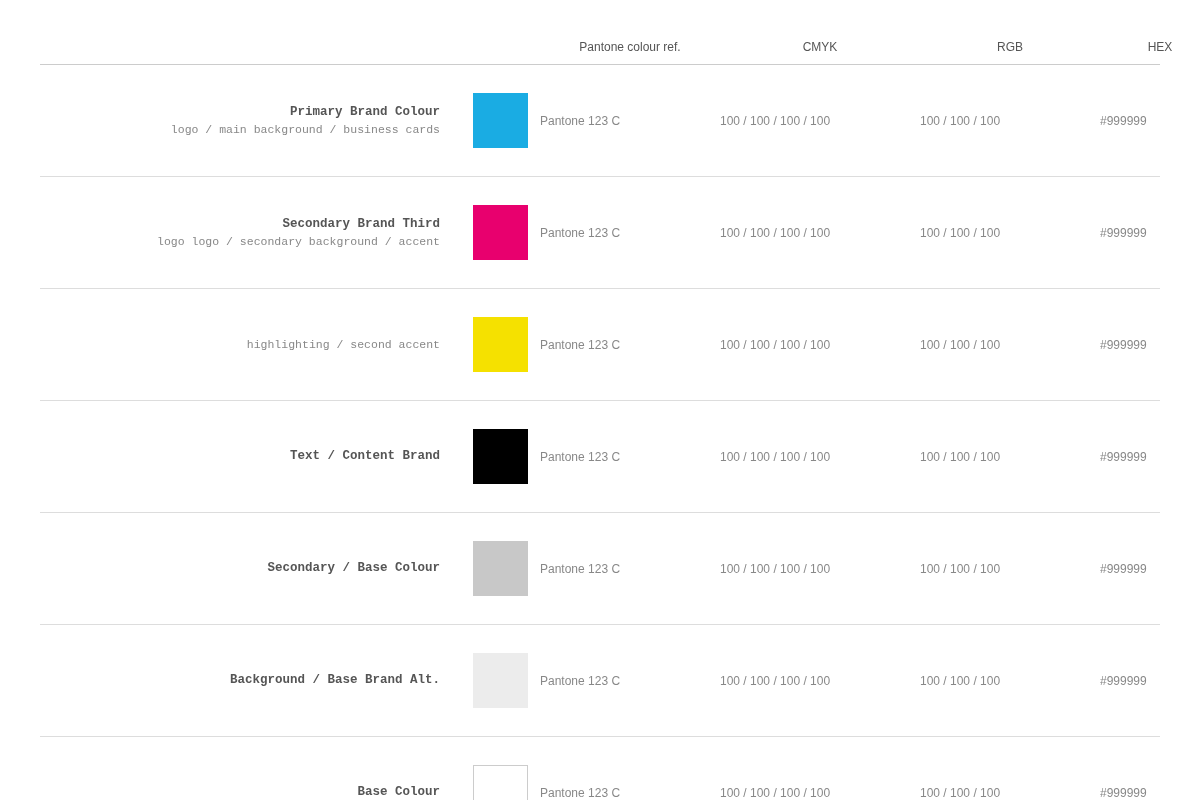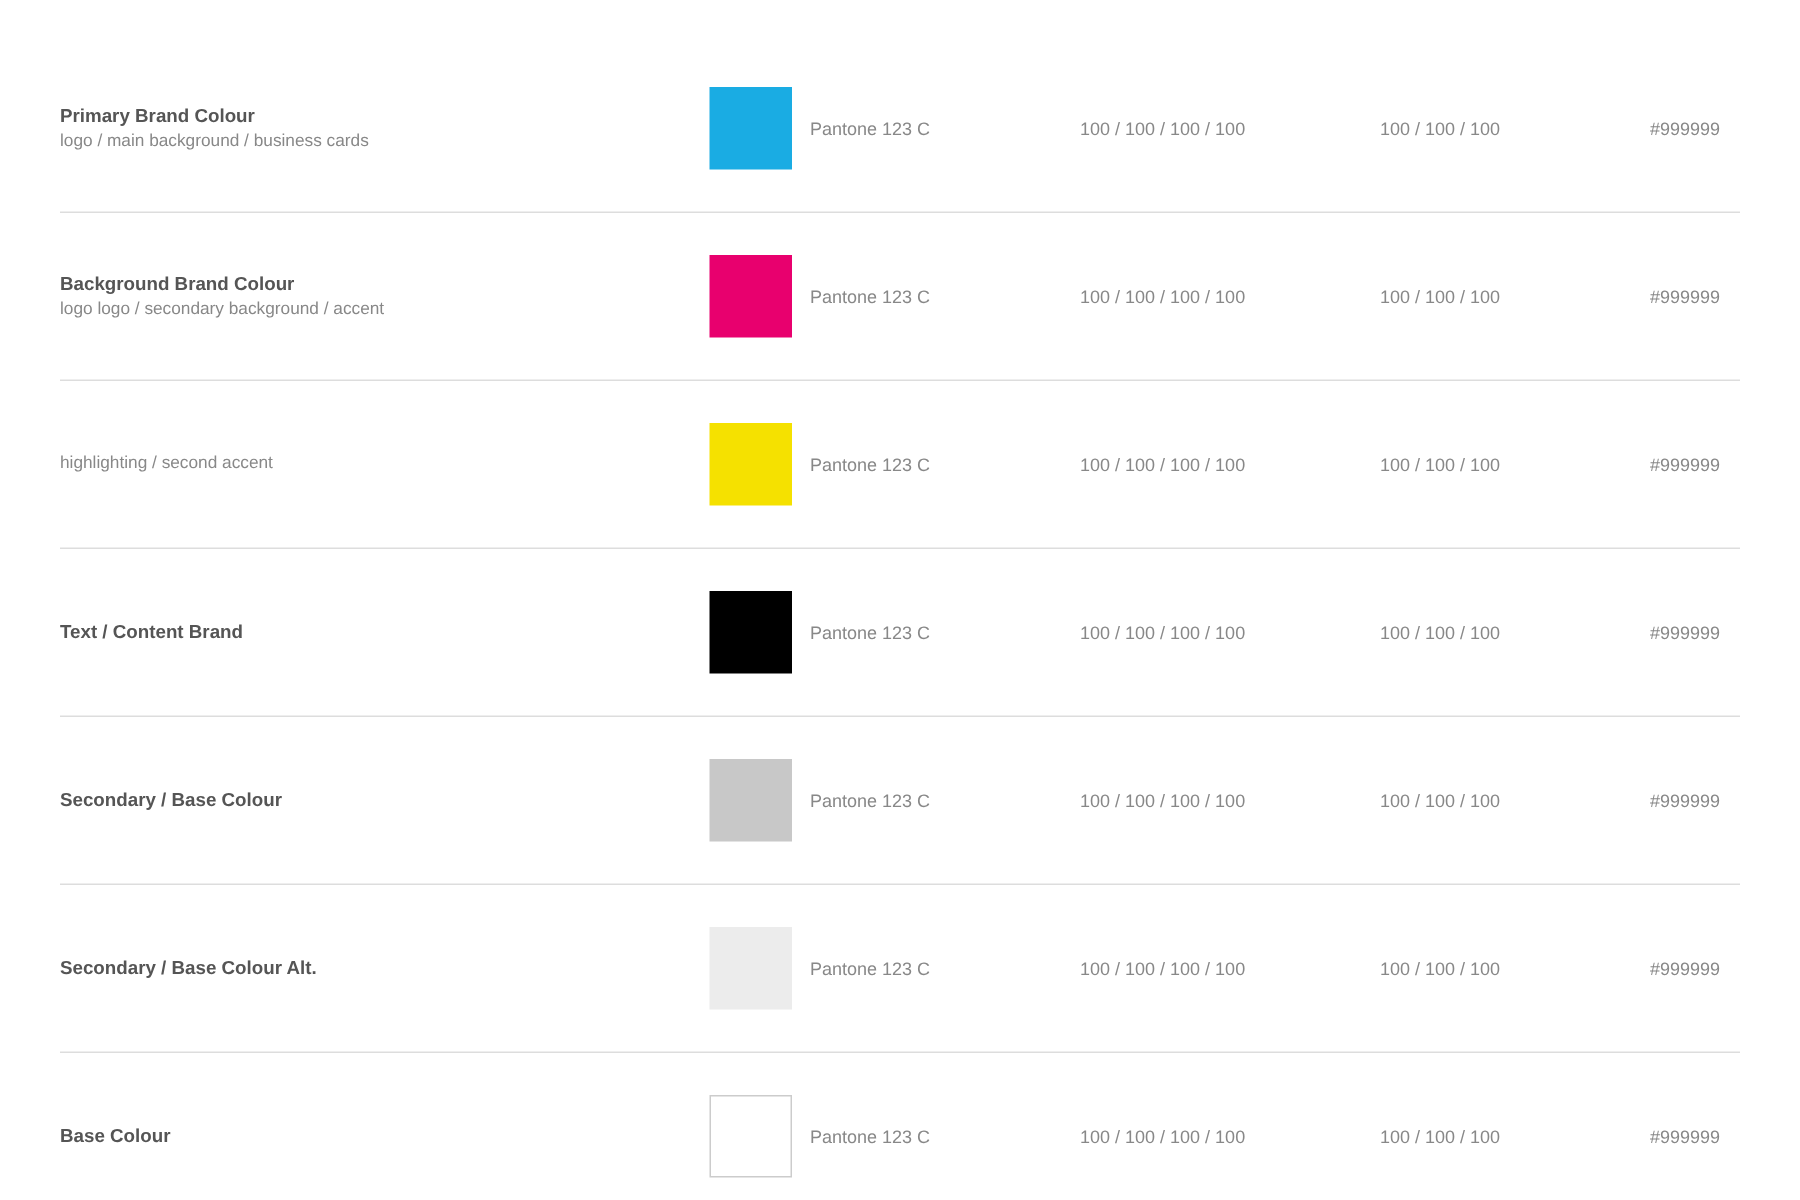--- a/index.html
+++ b/index.html
@@ -43,24 +43,26 @@
 
     .data-row {
       display: grid;
       grid-template-columns: 420px 80px 180px 200px 180px 120px;
       align-items: center;
       padding: 28px 0;
       border-bottom: 1px solid #ddd;
     }
 
     .label-cell {
+      text-align: right;
       padding-right: 20px;
       line-height: 1.5;
       color: #555;
       font-size: 12.5px;
+      font-family: Liberation Mono, monospace;
     }
 
     .label-main {
       font-weight: bold;
       display: block;
     }
 
     .label-sub {
       display: block;
       color: #888;
@@ -87,38 +89,46 @@
       text-align: left;
       font-size: 12px;
       color: #888;
     }
   </style>
 </head>
 <body>
 
 <div class="table-container">
 
+  <div class="header-row">
+    <div class="header-cell"></div>
+    <div class="header-cell"></div>
+    <div class="header-cell">Pantone colour ref.</div>
+    <div class="header-cell">CMYK</div>
+    <div class="header-cell">RGB</div>
+    <div class="header-cell">HEX</div>
+  </div>
 
   <div id="rows-container">
       <div class="data-row">
         <div class="label-cell">
           <span class="label-main">Primary Brand Colour</span>
           <span class="label-sub">logo / main background / business cards</span>
         </div>
         <div class="swatch-cell">
           <div class="color-swatch" style="background-color: rgb(26, 172, 227);"></div>
         </div>
         <div class="data-cell">Pantone 123 C</div>
         <div class="data-cell">100 / 100 / 100 / 100</div>
         <div class="data-cell">100 / 100 / 100</div>
         <div class="data-cell">#999999</div>
       </div>
       <div class="data-row">
         <div class="label-cell">
-          <span class="label-main">Background Brand Colour</span>
+          <span class="label-main">Secondary Brand Third</span>
           <span class="label-sub">logo logo / secondary background / accent</span>
         </div>
         <div class="swatch-cell">
           <div class="color-swatch" style="background-color: rgb(232, 0, 110);"></div>
         </div>
         <div class="data-cell">Pantone 123 C</div>
         <div class="data-cell">100 / 100 / 100 / 100</div>
         <div class="data-cell">100 / 100 / 100</div>
         <div class="data-cell">#999999</div>
       </div>
@@ -153,21 +163,21 @@
         <div class="swatch-cell">
           <div class="color-swatch" style="background-color: rgb(200, 200, 200);"></div>
         </div>
         <div class="data-cell">Pantone 123 C</div>
         <div class="data-cell">100 / 100 / 100 / 100</div>
         <div class="data-cell">100 / 100 / 100</div>
         <div class="data-cell">#999999</div>
       </div>
       <div class="data-row">
         <div class="label-cell">
-          <span class="label-main">Secondary / Base Colour Alt.</span>
+          <span class="label-main">Background / Base Brand Alt.</span>
         </div>
         <div class="swatch-cell">
           <div class="color-swatch" style="background-color: rgb(236, 236, 236);"></div>
         </div>
         <div class="data-cell">Pantone 123 C</div>
         <div class="data-cell">100 / 100 / 100 / 100</div>
         <div class="data-cell">100 / 100 / 100</div>
         <div class="data-cell">#999999</div>
       </div>
       <div class="data-row">

